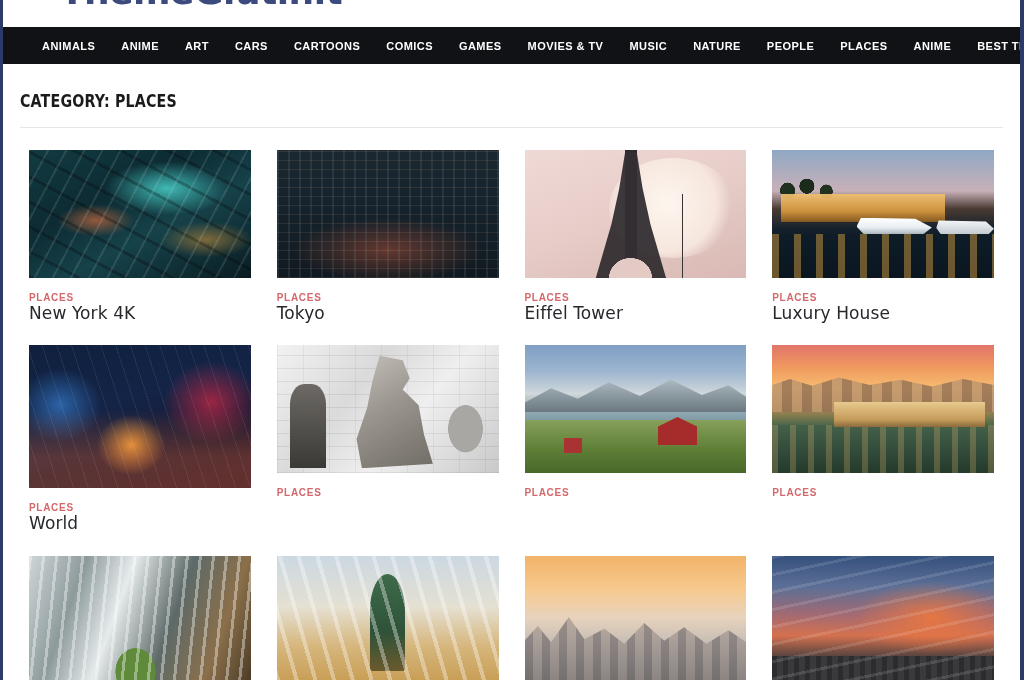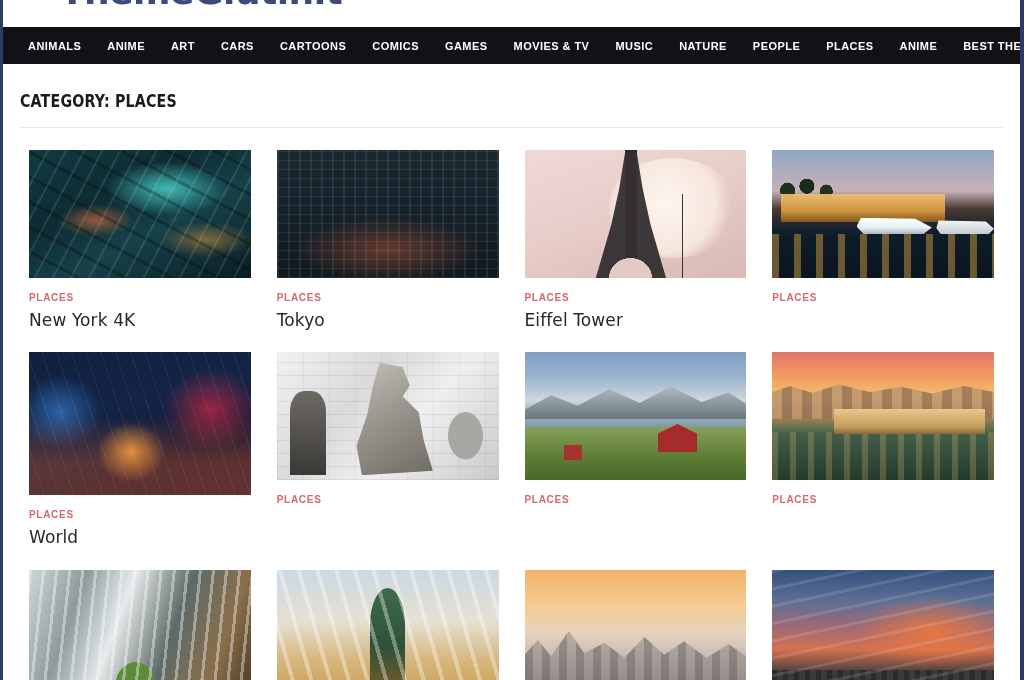--- a/index.html
+++ b/index.html
@@ -47,21 +47,21 @@
     line-height: 44px;
     white-space: nowrap;
   }
 
   
   .navbar {
     height: 37px;
     background: #111215;
     display: flex;
     align-items: center;
-    padding-left: 12px;
+    padding-left: 26px;
     padding-right: 20px;
   }
   .nav-list {
     display: flex;
     align-items: center;
     list-style: none;
     flex: 1;
   }
   .nav-item {
     color: #ffffff;
@@ -121,21 +121,20 @@
   .cat-label {
     margin-top: 14px;
     font-size: 10px;
     font-weight: 700;
     letter-spacing: 0.7px;
     color: #d4686c;
     cursor: pointer;
     font-family: "Liberation Sans", sans-serif;
   }
   .card-title {
-    margin-top: 7px;
     font-size: 17px;
     font-weight: 400;
     color: #26282c;
     letter-spacing: 0.1px;
     line-height: 1.2;
     cursor: pointer;
     font-family: "DejaVu Sans", sans-serif;
   }
 
   
@@ -450,20 +449,21 @@
         <div class="thumb">
           <div class="ph ph-lux">
             <div class="palms"></div>
             <div class="house"></div>
             <div class="refl"></div>
             <div class="boat"></div>
             <div class="boat2"></div>
           </div>
         </div>
         <div class="cat-label">PLACES</div>
+        <div class="card-title">Luxury House</div>
       </div>
 
       <div class="card tall">
         <div class="thumb">
           <div class="ph ph-street"></div>
         </div>
         <div class="cat-label">PLACES</div>
         <div class="card-title">World</div>
       </div>
 

